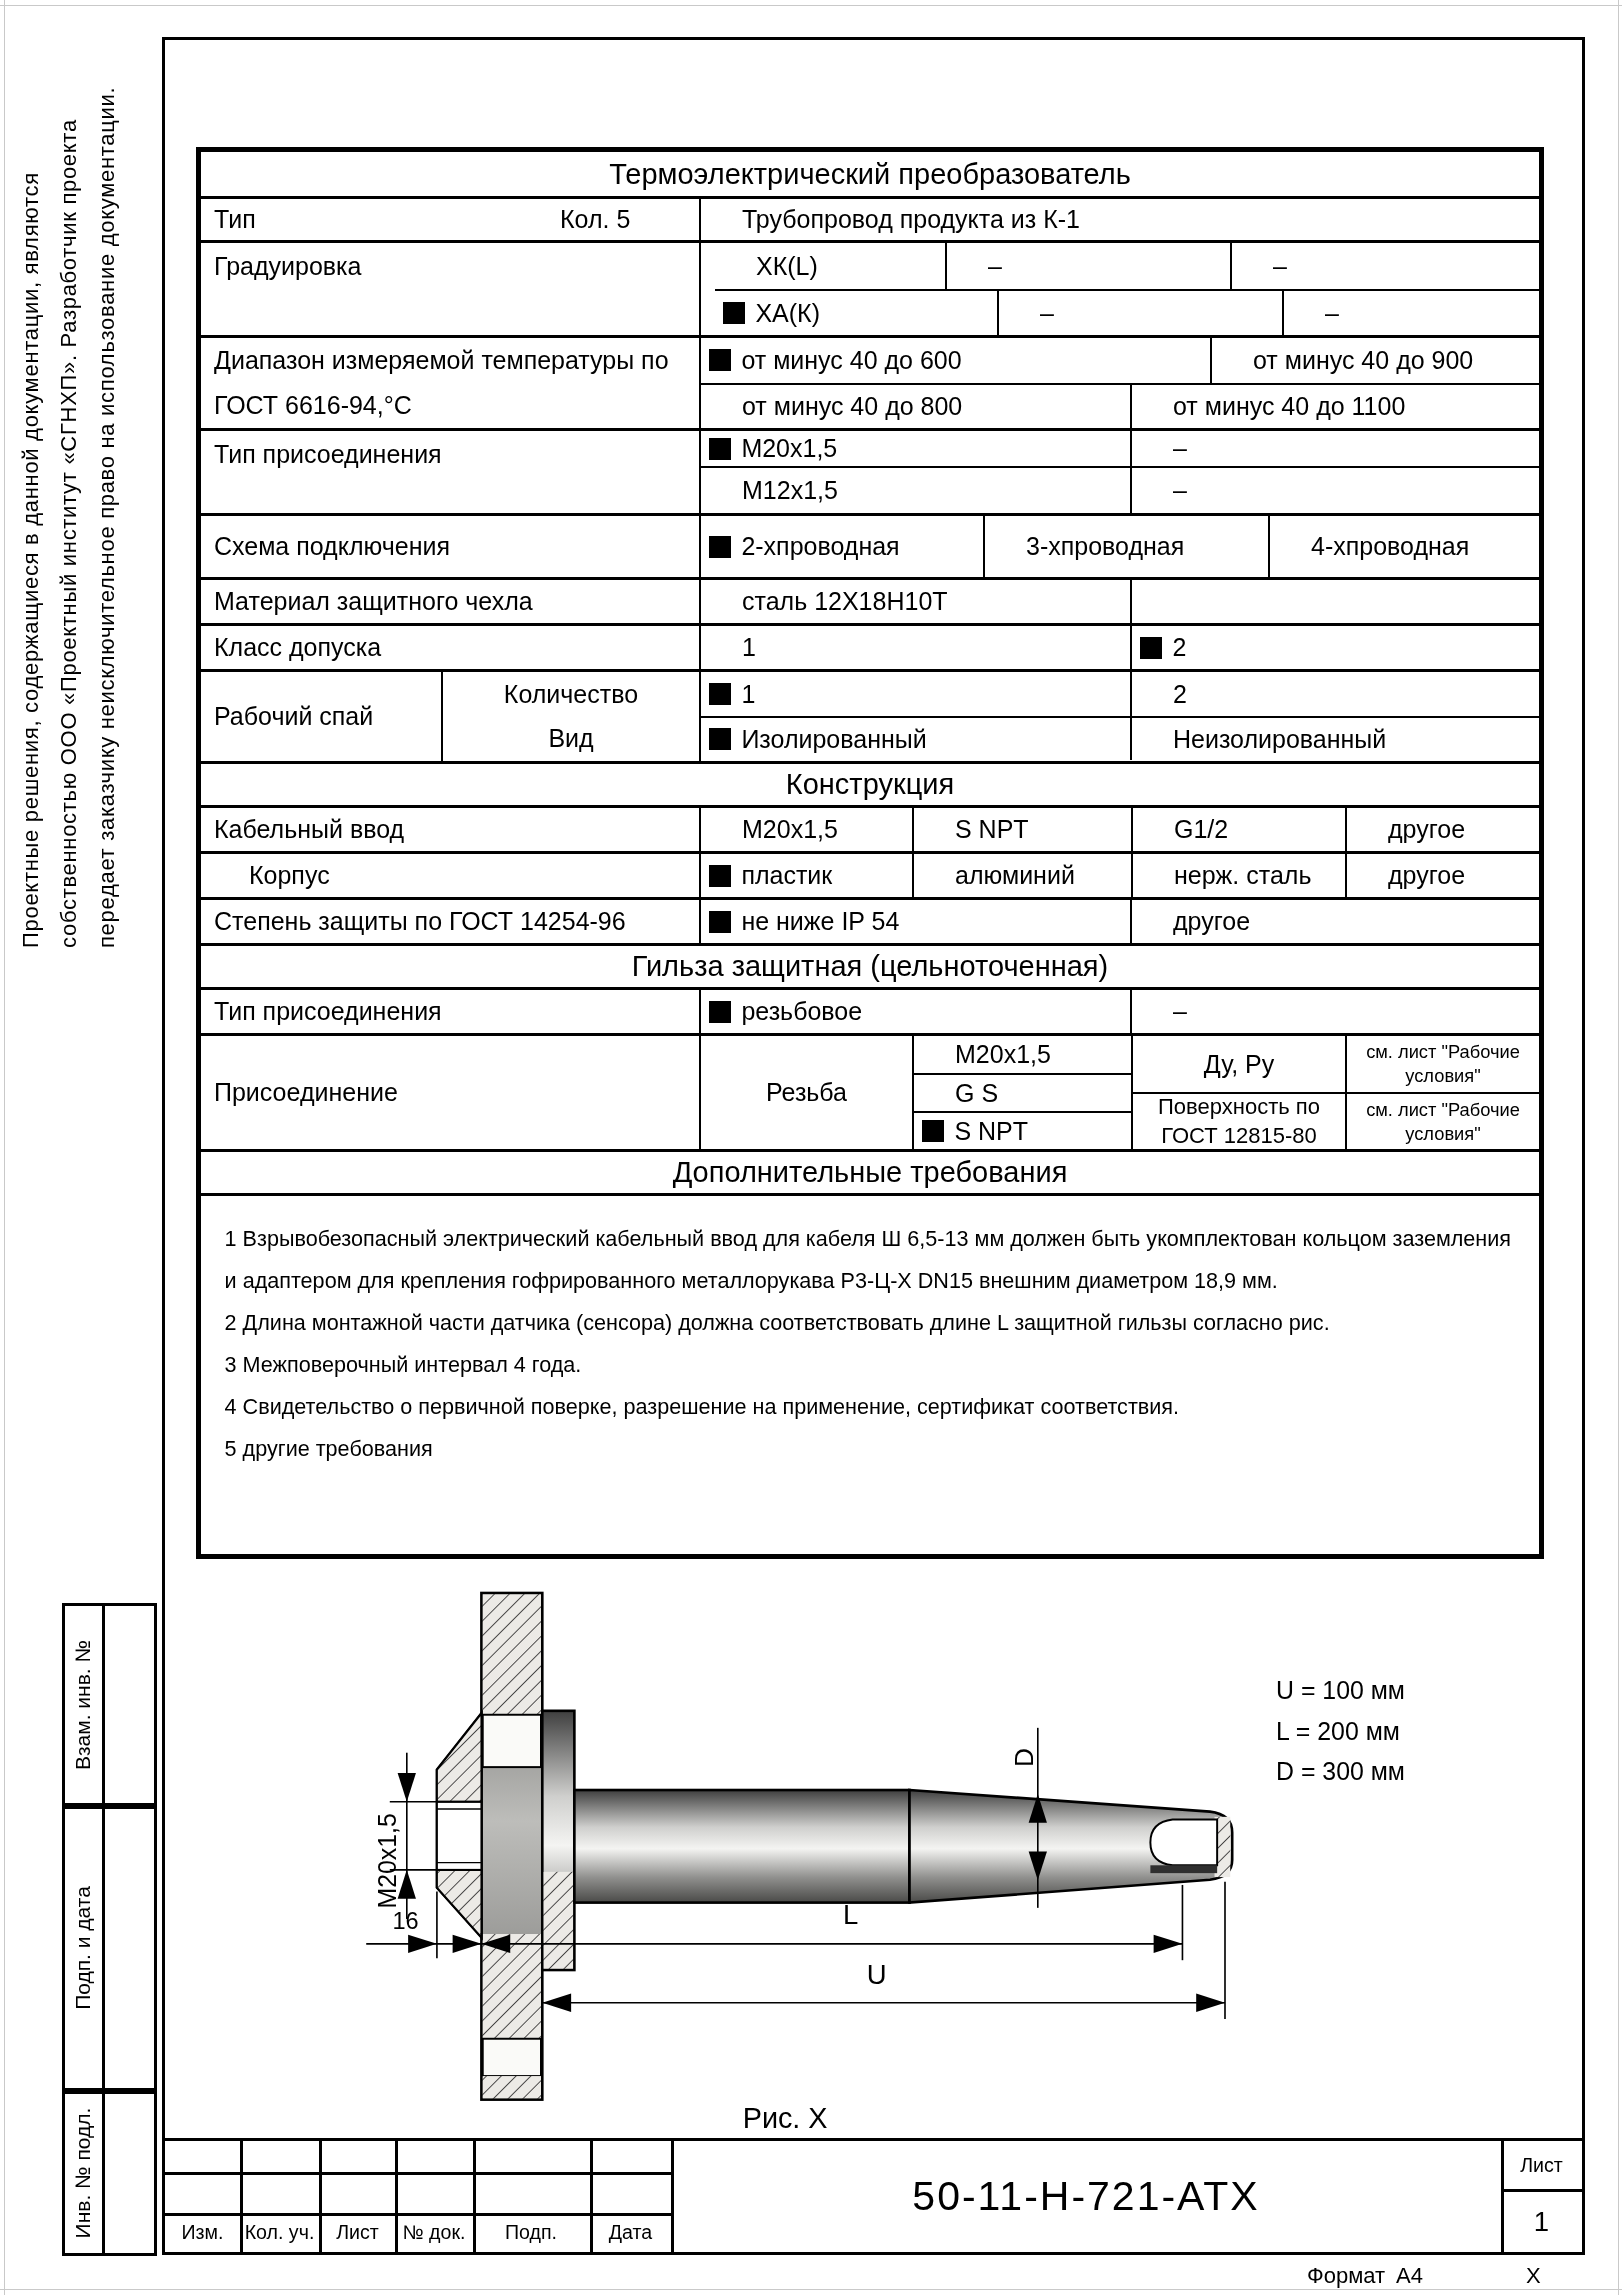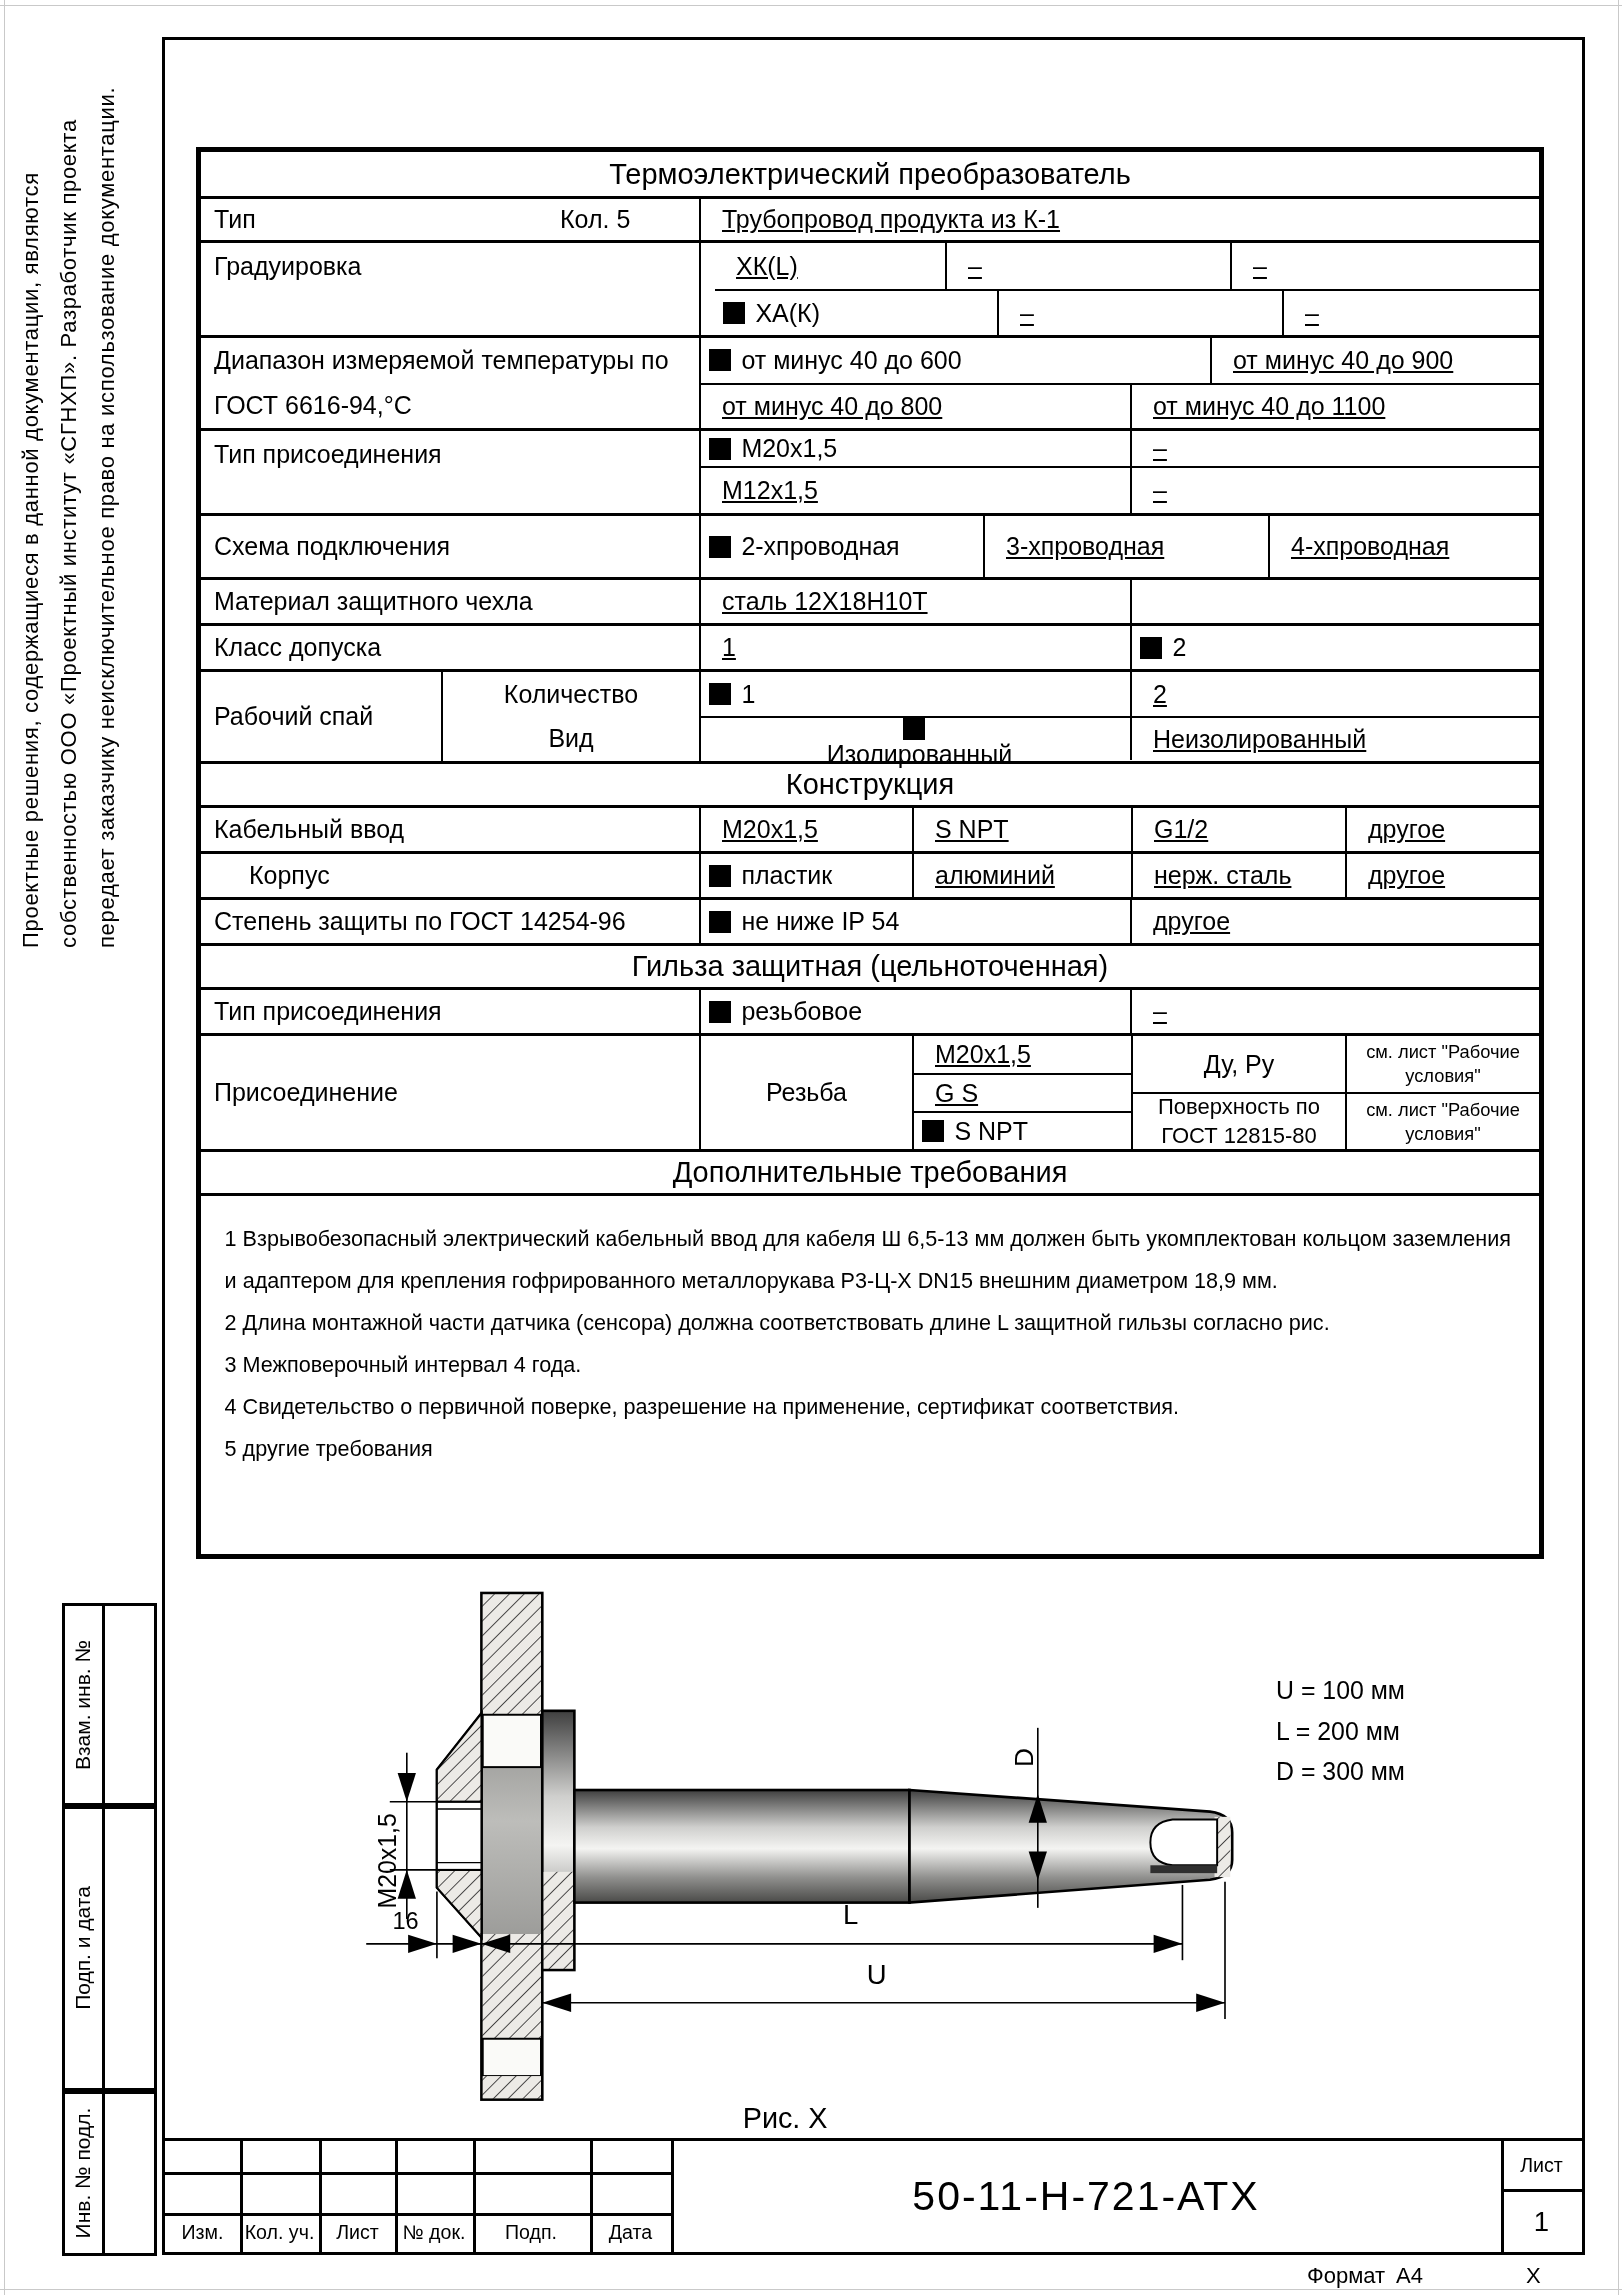--- a/index.html
+++ b/index.html
@@ -18,21 +18,21 @@
   
   .tbl{position:absolute;left:196px;top:147px;width:1348px;border:5.2px solid #000;box-sizing:border-box;}
   .row{display:flex;width:100%;box-sizing:border-box;}
   .thick{border-top:3.3px solid #000;}
   .thin-top{border-top:2px solid #000;}
   .c{display:flex;align-items:center;box-sizing:border-box;font-size:25px;}
   .br{border-right:2px solid #000;}
   .lab{padding-left:13px;}
   .labtop{align-items:flex-start;padding-top:9.2px;}
   .opt{padding-left:7.9px;}
-  .u{padding-left:21px;text-decoration:underline;}
+  .u{padding-left:41px;}
   .cb{display:inline-block;width:22px;height:22px;background:#000;margin-right:10.5px;flex:0 0 22px;}
   .hdr{justify-content:center;font-size:29px;}
   .ctr{justify-content:center;padding-left:0;}
   .small{font-size:18.3px;line-height:1.3;text-align:center;}
   .col{display:flex;flex-direction:column;box-sizing:border-box;}
   .grow{flex:1;}
   .notes{box-sizing:border-box;padding:22px 26px 0 23.6px;font-size:21.6px;line-height:1.95;}
   .notes p{margin:0;}
   
   .tblock{position:absolute;left:162px;top:2138px;width:1423px;height:117px;
@@ -176,21 +176,21 @@
       </div>
       <div class="col grow">
         <div class="row" style="height:44px;">
           <div class="c br opt" style="width:431px;">
             <span class="cb"></span>
             <span>1</span>
           </div>
           <div class="c grow opt u">2</div>
         </div>
         <div class="row thin-top" style="height:44px;">
-          <div class="c br opt" style="width:431px;flex-direction:column;">
+          <div class="c br opt" style="width:431px;">
             <span class="cb"></span>
             <span>Изолированный</span>
           </div>
           <div class="c grow opt u">Неизолированный</div>
         </div>
       </div>
     </div>
 
     <div class="row thick" style="height:44px;">
       <div class="c hdr grow">Конструкция</div>

